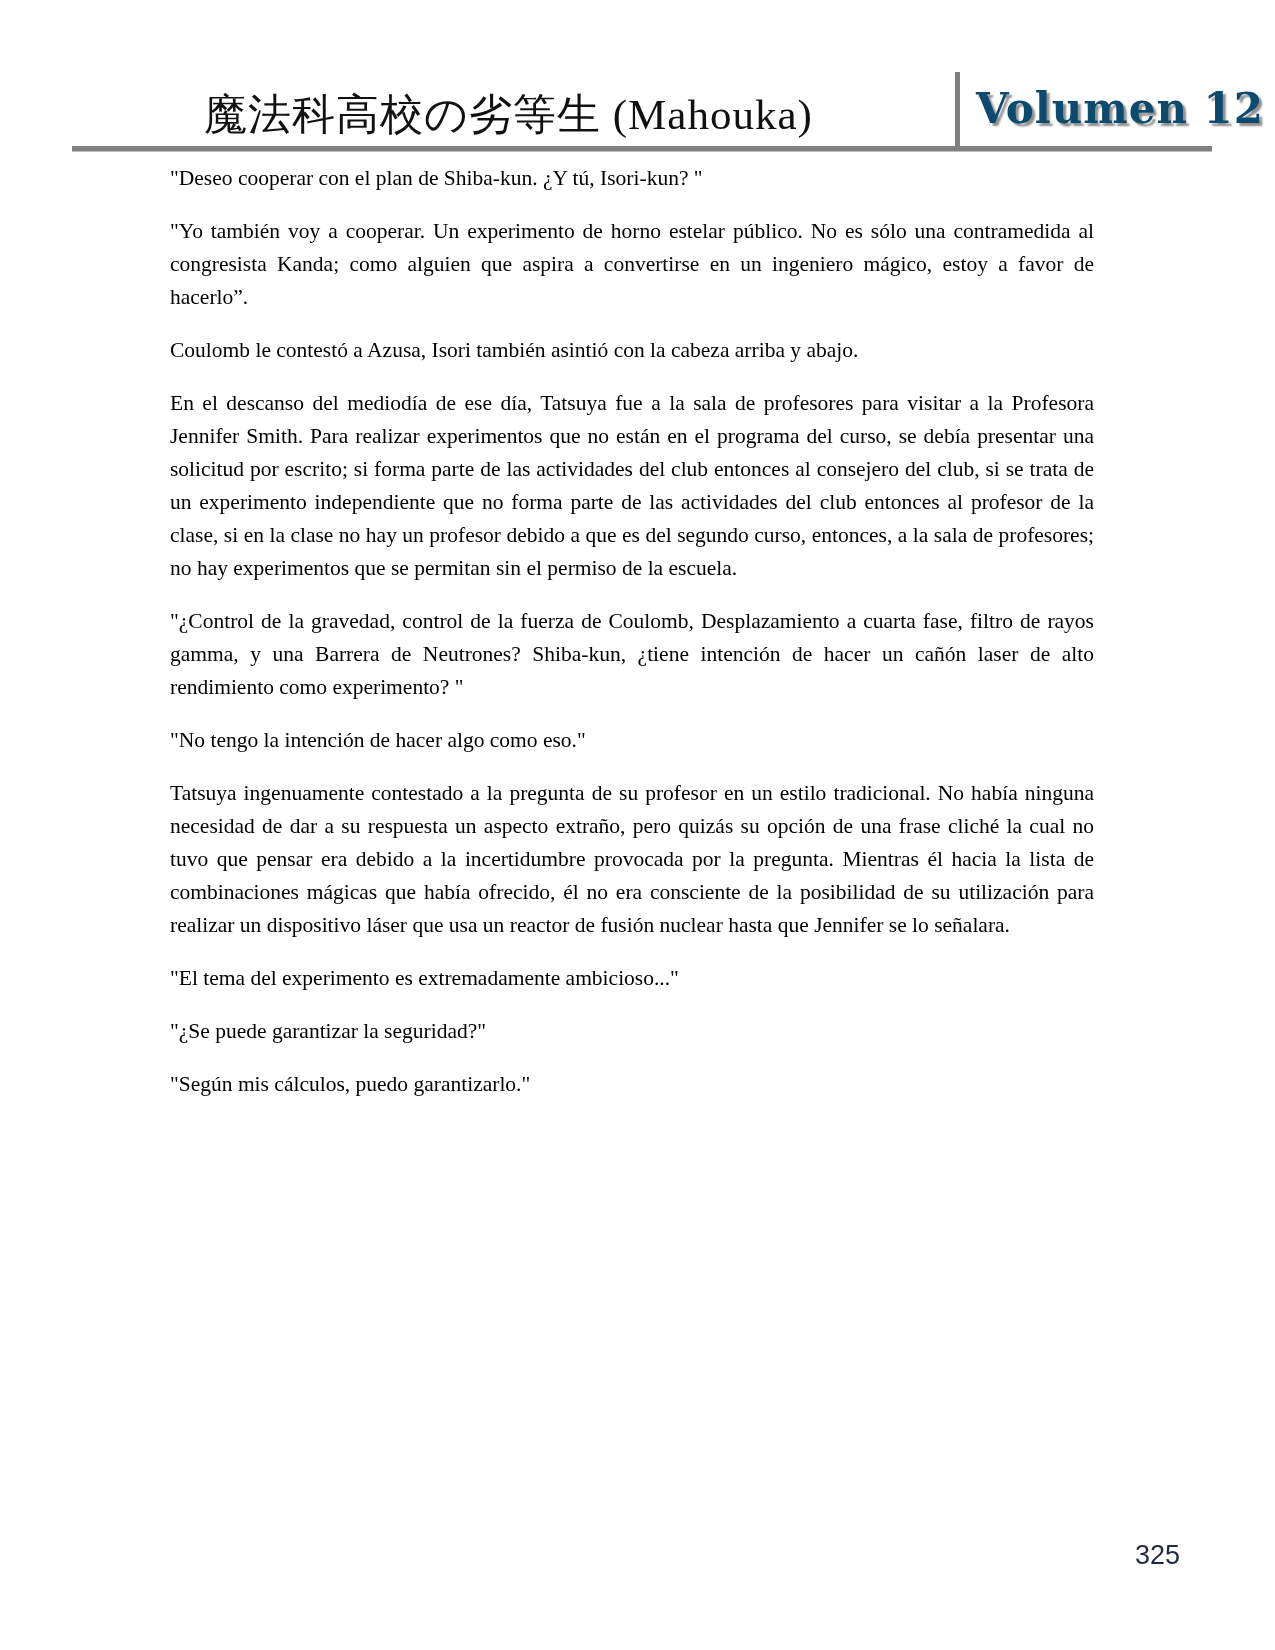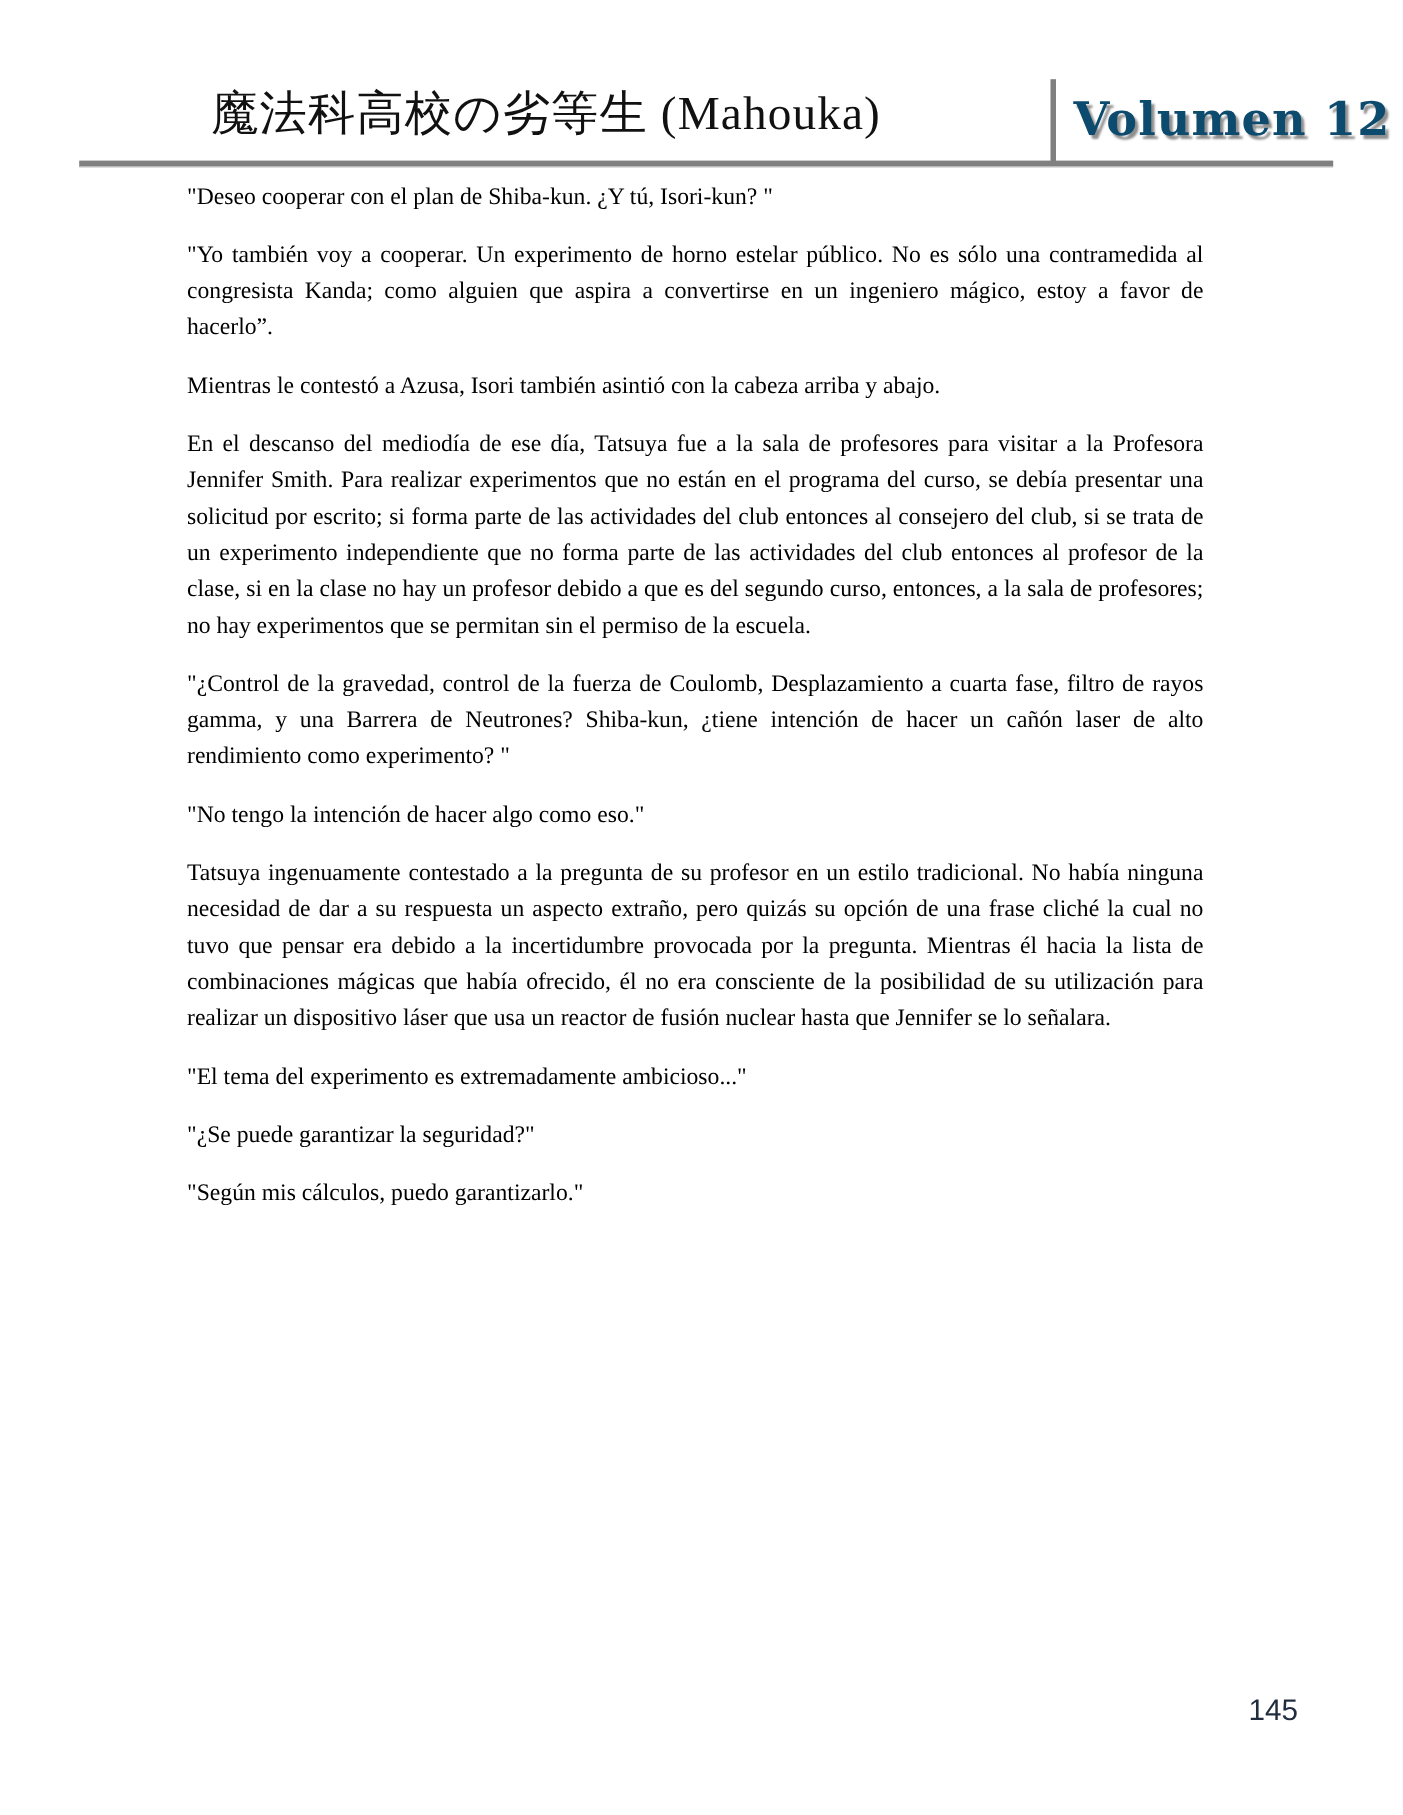--- a/index.html
+++ b/index.html
@@ -14,21 +14,21 @@
     height: 1650px;
     background: #ffffff;
     overflow: hidden;
   }
 
   
   .jp-title {
     position: absolute;
     left: 188px;
     top: 70px;
-    margin: 4px;
+    margin: 16px;
     font-family: "Liberation Serif", serif;
     font-weight: 400;
     font-size: 43px;
     letter-spacing: 1px;
     color: #111111;
     white-space: nowrap;
   }
   .header-vbar {
     position: absolute;
     left: 955px;
@@ -94,27 +94,27 @@
   <header>
     <h1 class="jp-title">魔法科高校の劣等生 (Mahouka)</h1>
     <div class="header-vbar"></div>
     <div class="volume-label">Volumen 12</div>
     <div class="header-rule"></div>
   </header>
 
   <main class="content">
       <p>"Deseo cooperar con el plan de Shiba-kun. ¿Y tú, Isori-kun? "</p>
       <p>"Yo también voy a cooperar. Un experimento de horno estelar público. No es sólo una contramedida al congresista Kanda; como alguien que aspira a convertirse en un ingeniero mágico, estoy a favor de hacerlo”.</p>
-      <p>Mientras le contestó a Azusa, Isori también asintió con la cabeza arriba y abajo.</p>
+      <p>Coulomb le contestó a Azusa, Isori también asintió con la cabeza arriba y abajo.</p>
       <p>En el descanso del mediodía de ese día, Tatsuya fue a la sala de profesores para visitar a la Profesora Jennifer Smith. Para realizar experimentos que no están en el programa del curso, se debía presentar una solicitud por escrito; si forma parte de las actividades del club entonces al consejero del club, si se trata de un experimento independiente que no forma parte de las actividades del club entonces al profesor de la clase, si en la clase no hay un profesor debido a que es del segundo curso, entonces, a la sala de profesores; no hay experimentos que se permitan sin el permiso de la escuela.</p>
       <p>"¿Control de la gravedad, control de la fuerza de Coulomb, Desplazamiento a cuarta fase, filtro de rayos gamma, y una Barrera de Neutrones? Shiba-kun, ¿tiene intención de hacer un cañón laser de alto rendimiento como experimento? "</p>
       <p>"No tengo la intención de hacer algo como eso."</p>
       <p>Tatsuya ingenuamente contestado a la pregunta de su profesor en un estilo tradicional. No había ninguna necesidad de dar a su respuesta un aspecto extraño, pero quizás su opción de una frase cliché la cual no tuvo que pensar era debido a la incertidumbre provocada por la pregunta. Mientras él hacia la lista de combinaciones mágicas que había ofrecido, él no era consciente de la posibilidad de su utilización para realizar un dispositivo láser que usa un reactor de fusión nuclear hasta que Jennifer se lo señalara.</p>
       <p>"El tema del experimento es extremadamente ambicioso..."</p>
       <p>"¿Se puede garantizar la seguridad?"</p>
       <p>"Según mis cálculos, puedo garantizarlo."</p>
     </main>
 
   <footer>
-    <div class="page-number">145</div>
+    <div class="page-number">325</div>
   </footer>
 
 </div>
 
 </body></html>

